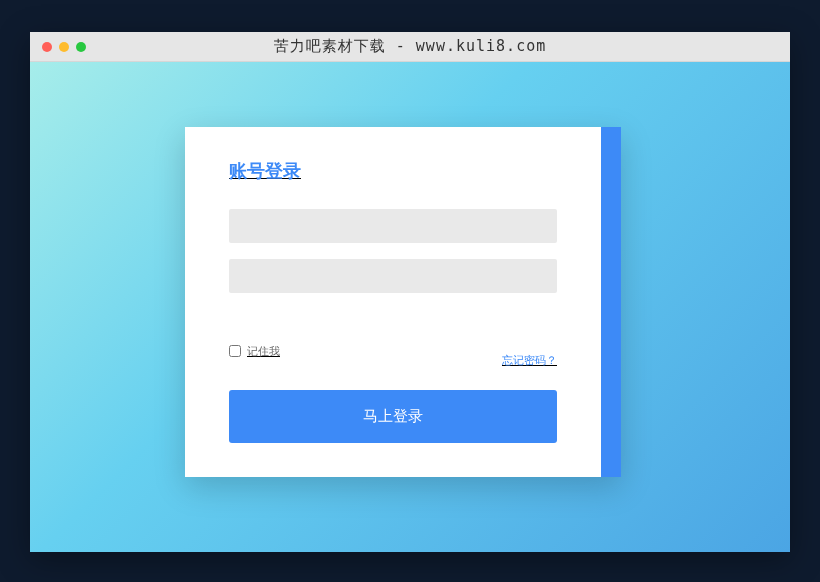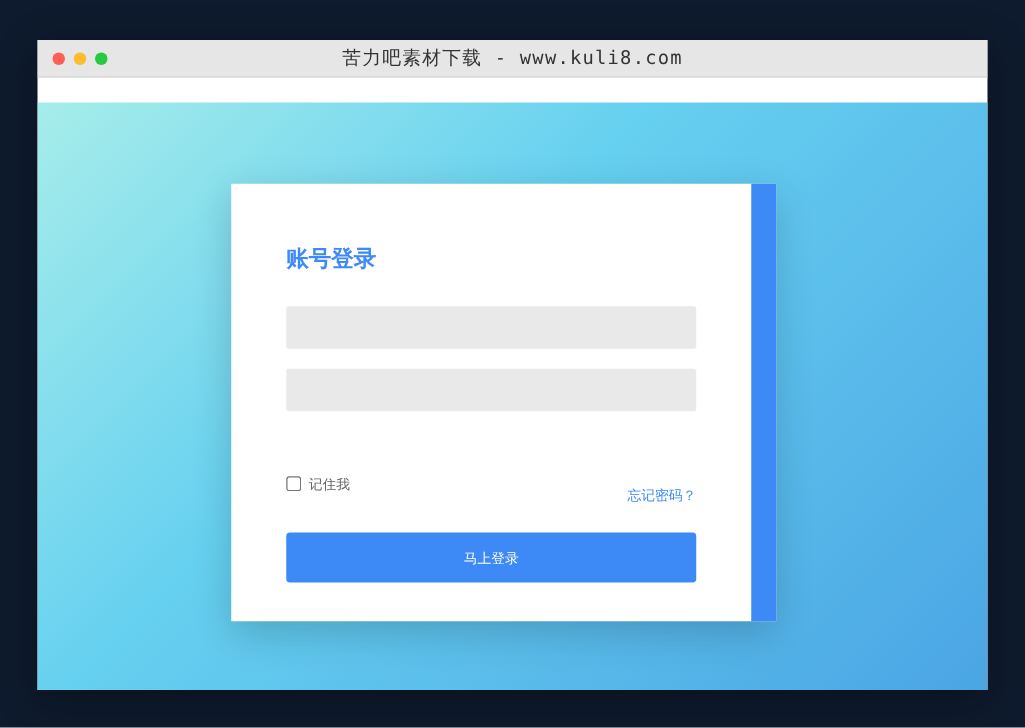--- a/index.html
+++ b/index.html
@@ -15,21 +15,20 @@
     position: absolute;
     left: 30px;
     top: 32px;
     width: 760px;
     height: 520px;
     background: #fff;
     box-shadow: 0 8px 30px rgba(0,0,0,0.35);
     display: flex;
     flex-direction: column;
     overflow: hidden;
-    gap: 20px;
   }
   .titlebar {
     height: 30px;
     background: #e6e6e6;
     border-bottom: 1px solid #d6d6d6;
     display: flex;
     align-items: center;
     position: relative;
   }
   .traffic-lights {
@@ -64,22 +63,23 @@
     background: #fff;
     box-shadow: 0 10px 30px rgba(0,0,0,0.18);
   }
   .card-accent {
     position: absolute;
     right: 0; top: 0;
     width: 20px; height: 100%;
     background: #3d8af7;
   }
   .card-inner {
-    padding: 48px 44px 30px 44px;
+    padding: 32px 44px 30px 44px;
     width: calc(100% - 20px);
+    text-decoration: underline;
   }
   .card-title {
     color: #3d8af7;
     font-size: 18px;
     font-weight: 600;
     margin-bottom: 26px;
   }
   .field-label {
     font-size: 11px;
     color: #888;
@@ -102,26 +102,26 @@
     align-items: center;
     margin-top: 4px;
     margin-bottom: 22px;
     font-size: 11px;
   }
   .remember { display: flex; align-items: center; gap: 6px; color: #666; margin-top: 21px; }
   .remember input { width: 12px; height: 12px; }
   .forgot { color: #3d8af7; cursor: pointer; margin-top: 40px; }
   .login-btn {
     width: 100%;
-    height: 40px;
+    height: 53px;
     background: #3d8af7;
     color: #fff;
     border: none;
     border-radius: 3px;
-    font-size: 11px;
+    font-size: 15px;
     cursor: pointer;
   }
 </style>
 </head>
 <body>
 
 <div class="browser-window">
   <div class="titlebar">
     <div class="traffic-lights">
       <div class="dot red"></div>

